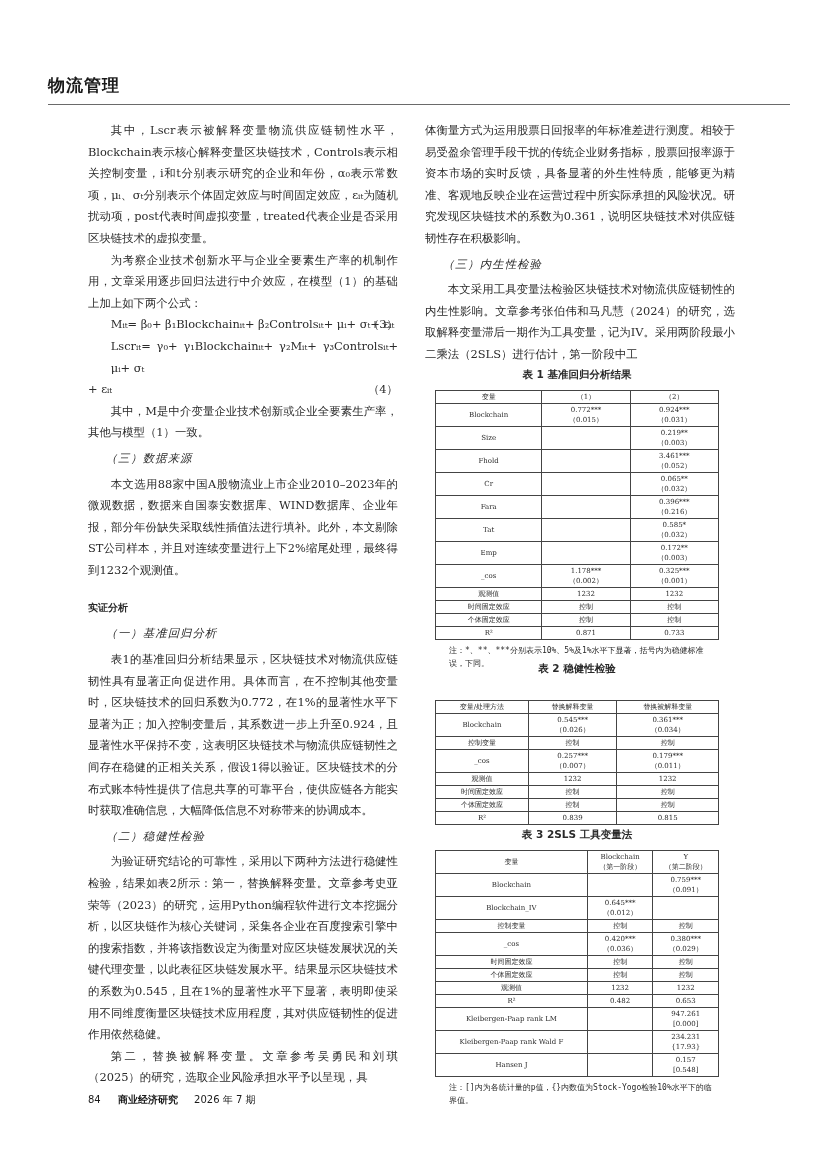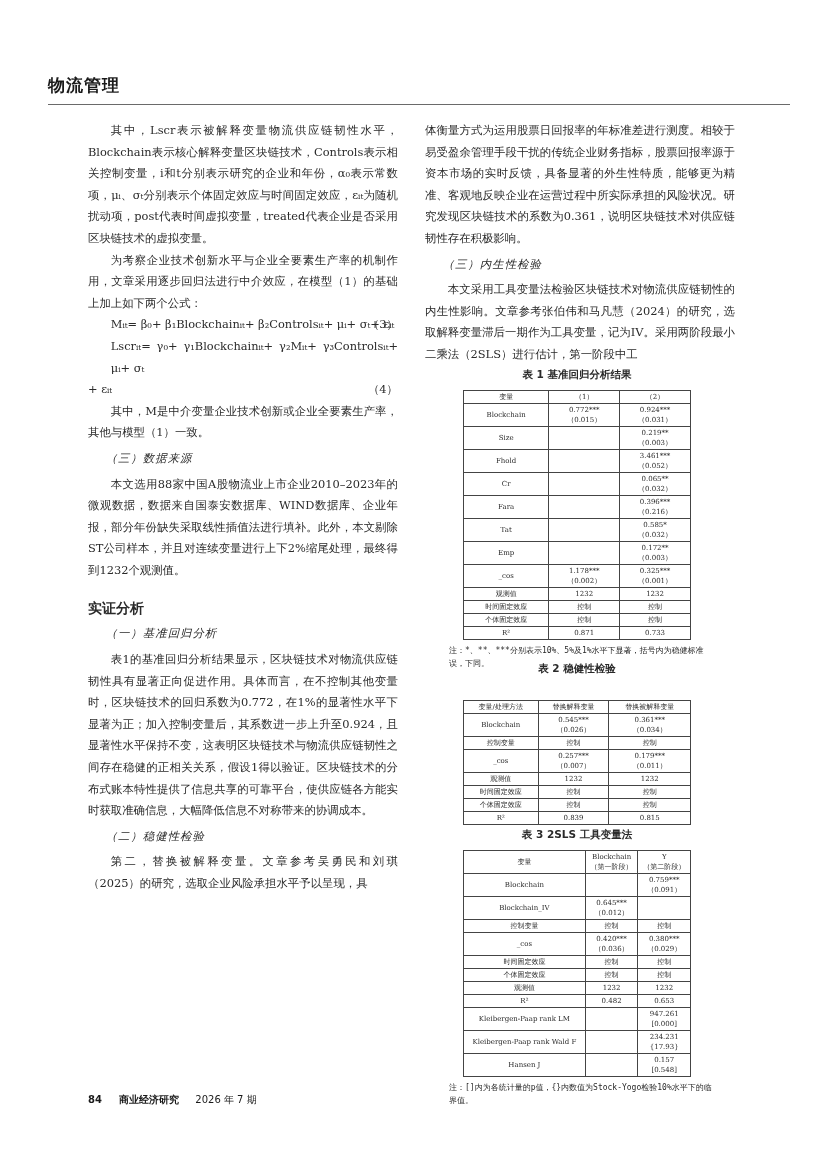--- a/index.html
+++ b/index.html
@@ -11,32 +11,32 @@
                    font-weight: bold; font-size: 17px; letter-spacing: 1px; color: #1a1a1a; }
   .col { position: absolute; top: 120px; width: 310px; font-size: 11.4px; line-height: 21.6px;
          text-align: justify; }
   .col.left { left: 88px; }
   .col.right { left: 425px; width: 310px; }
   .p { text-indent: 2em; margin: 0; }
   .p.noindent { text-indent: 0; }
   .sub { margin: 4px; padding-left: 1.2em; font-style: italic; letter-spacing: 1px; }
   .eq { margin: 0; padding-left: 2em; position: relative; }
   .eq .num { position: absolute; right: 0; }
-  .section { font-family: Liberation Sans, sans-serif; font-weight: bold; font-size: 14px;
+  .section { font-family: Liberation Serif, serif; font-weight: bold; font-size: 10px;
              margin: 16px 0 0 0; line-height: 22px; }
   .table-title { text-align: center; font-family: "DejaVu Sans", sans-serif; font-weight: bold;
                  font-size: 10.5px; margin: 0; }
-  table { border-collapse: collapse; width: 228px; margin: 0 auto; font-size: 7px; line-height: 10px; padding-left: 37px; }
+  table { border-collapse: collapse; width: 284px; margin: 0 auto; font-size: 7px; line-height: 10px; padding-left: 37px; }
   td, th { border: 1px solid #444; text-align: center; padding: 1px 2px; font-weight: normal; }
   table .stack span { display: block; }
   .note { font-size: 8px; line-height: 13px; margin: 4px 0 0 14px; font-family: "DejaVu Sans Mono", monospace; }
   .tbl { position: absolute; left: 435px; width: 284px; }
   .footer { position: absolute; left: 88px; top: 1093px; font-family: "DejaVu Sans", sans-serif;
             font-size: 10px; color: #1a1a1a; }
-  .footer .pg { font-weight: bold; margin-right: 14px; }
+  .footer .pg { font-weight: normal; margin-right: 14px; }
   .footer .jn { font-weight: bold; margin-right: 13px; }
 </style>
 </head>
 <body>
 
 <div class="header">
   <span class="title">物流管理</span>
 </div>
 
 <div class="col left">
@@ -53,20 +53,21 @@
     <span>+ εᵢₜ</span>
     <span class="num">（4）</span>
   </p>
   <p class="p">其中，M是中介变量企业技术创新或企业全要素生产率，其他与模型（1）一致。</p>
   <p class="sub">（三）数据来源</p>
   <p class="p">本文选用88家中国A股物流业上市企业2010–2023年的微观数据，数据来自国泰安数据库、WIND数据库、企业年报，部分年份缺失采取线性插值法进行填补。此外，本文剔除ST公司样本，并且对连续变量进行上下2%缩尾处理，最终得到1232个观测值。</p>
   <p class="section">实证分析</p>
   <p class="sub">（一）基准回归分析</p>
   <p class="p">表1的基准回归分析结果显示，区块链技术对物流供应链韧性具有显著正向促进作用。具体而言，在不控制其他变量时，区块链技术的回归系数为0.772，在1%的显著性水平下显著为正；加入控制变量后，其系数进一步上升至0.924，且显著性水平保持不变，这表明区块链技术与物流供应链韧性之间存在稳健的正相关关系，假设1得以验证。区块链技术的分布式账本特性提供了信息共享的可靠平台，使供应链各方能实时获取准确信息，大幅降低信息不对称带来的协调成本。</p>
   <p class="sub">（二）稳健性检验</p>
+  <p class="p">为验证研究结论的可靠性，采用以下两种方法进行稳健性检验，结果如表2所示：第一，替换解释变量。文章参考史亚荣等（2023）的研究，运用Python编程软件进行文本挖掘分析，以区块链作为核心关键词，采集各企业在百度搜索引擎中的搜索指数，并将该指数设定为衡量对应区块链发展状况的关键代理变量，以此表征区块链发展水平。结果显示区块链技术的系数为0.545，且在1%的显著性水平下显著，表明即使采用不同维度衡量区块链技术应用程度，其对供应链韧性的促进作用依然稳健。</p>
   <p class="p">第二，替换被解释变量。文章参考吴勇民和刘琪（2025）的研究，选取企业风险承担水平予以呈现，具</p>
 </div>
 
 <div class="col right">
   <p class="p noindent">体衡量方式为运用股票日回报率的年标准差进行测度。相较于易受盈余管理手段干扰的传统企业财务指标，股票回报率源于资本市场的实时反馈，具备显著的外生性特质，能够更为精准、客观地反映企业在运营过程中所实际承担的风险状况。研究发现区块链技术的系数为0.361，说明区块链技术对供应链韧性存在积极影响。</p>
   <p class="sub">（三）内生性检验</p>
   <p class="p">本文采用工具变量法检验区块链技术对物流供应链韧性的内生性影响。文章参考张伯伟和马凡慧（2024）的研究，选取解释变量滞后一期作为工具变量，记为IV。采用两阶段最小二乘法（2SLS）进行估计，第一阶段中工</p>
 </div>
 
 <div class="tbl" style="top:368px">

